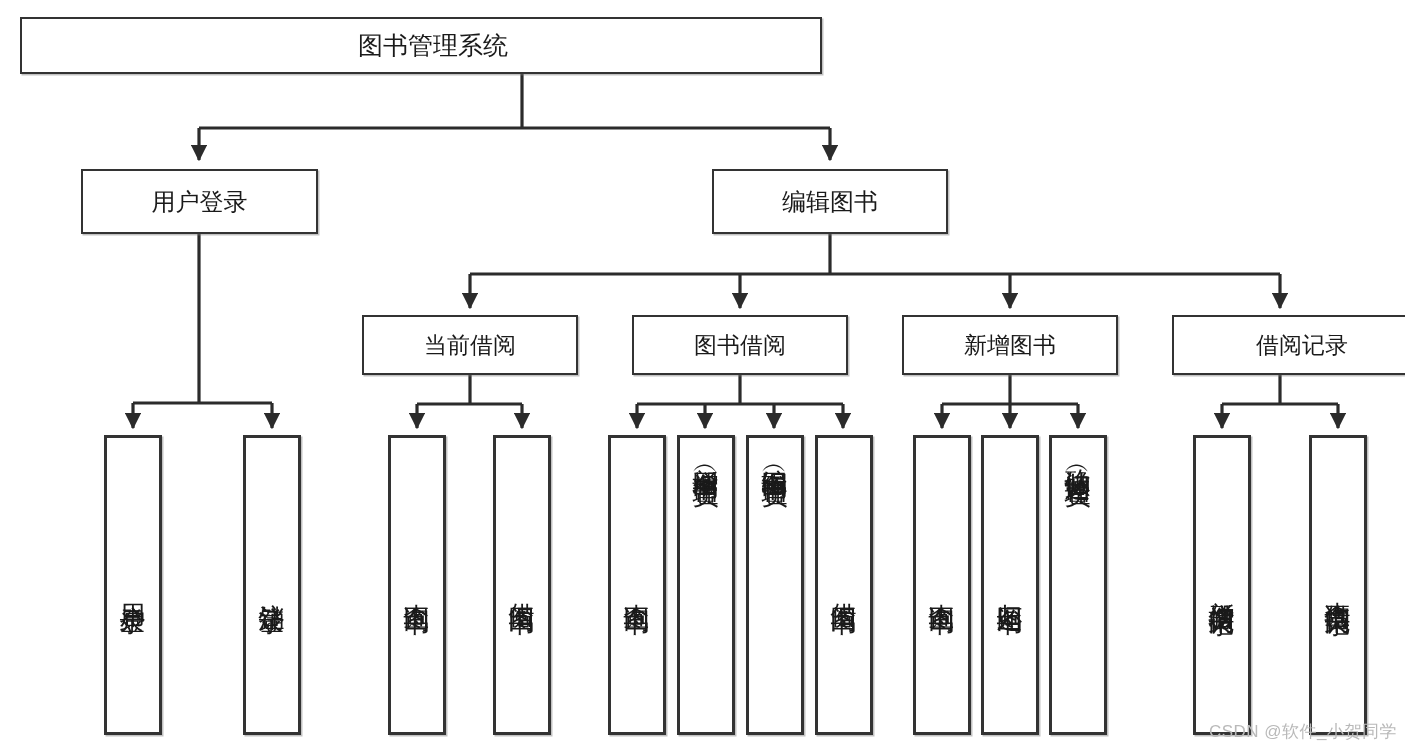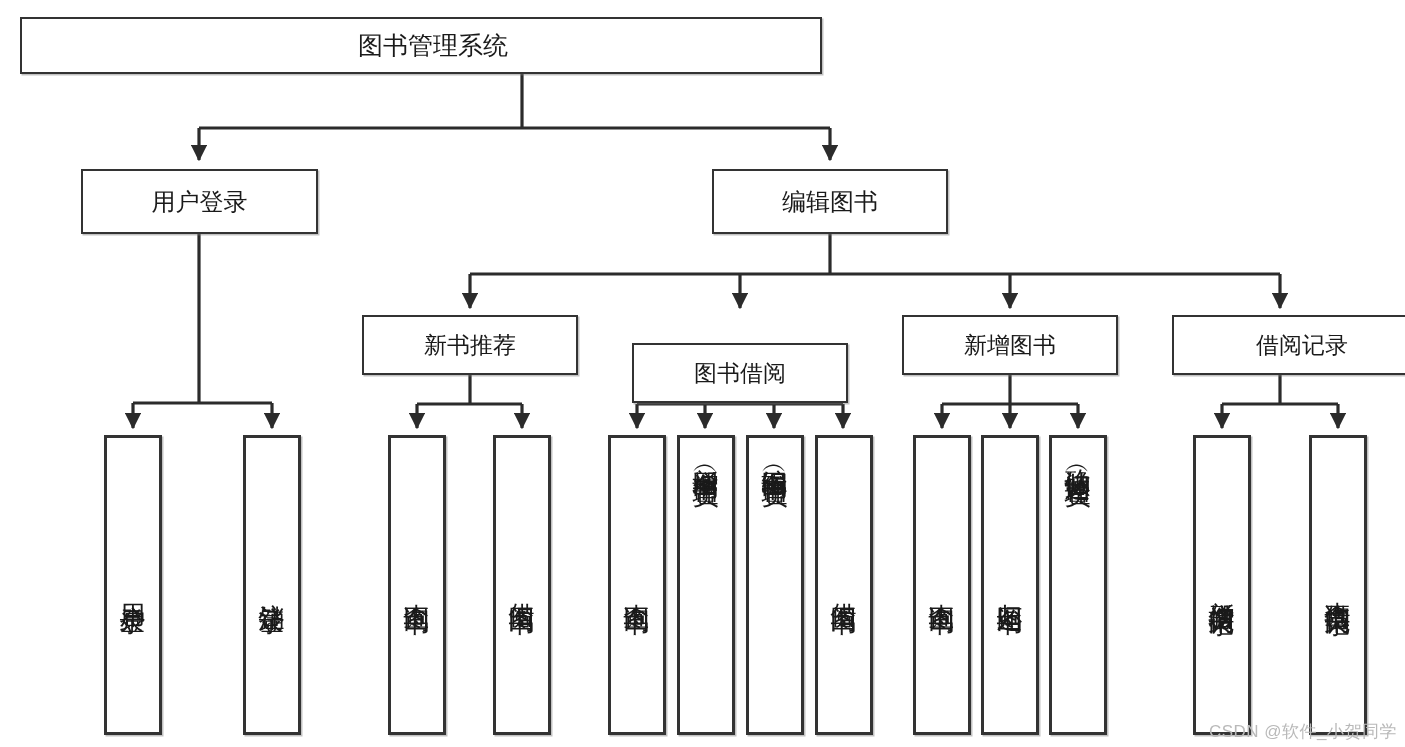--- a/index.html
+++ b/index.html
@@ -141,23 +141,23 @@
   </div>
 
   <div class="node lvl2" style="left:81px; top:169px; width:237px; height:65px;">
     <span>用户登录</span>
   </div>
   <div class="node lvl2" style="left:712px; top:169px; width:236px; height:65px;">
     <span>编辑图书</span>
   </div>
 
   <div class="node lvl3" style="left:362px; top:315px; width:216px; height:60px;">
-    <span>新书推荐</span>
-  </div>
-  <div class="node lvl3" style="left:632px; top:315px; width:216px; height:60px;margin-top:28px;">
+    <span>当前借阅</span>
+  </div>
+  <div class="node lvl3" style="left:632px; top:315px; width:216px; height:60px;">
     <span>图书借阅</span>
   </div>
   <div class="node lvl3" style="left:902px; top:315px; width:216px; height:60px;">
     <span>新增图书</span>
   </div>
   <div class="node lvl3" style="left:1172px; top:315px; width:260px; height:60px;">
     <span>借阅记录</span>
   </div>
 
   <div class="node leaf" style="left:104px; top:435px; width:58px; height:300px;">

